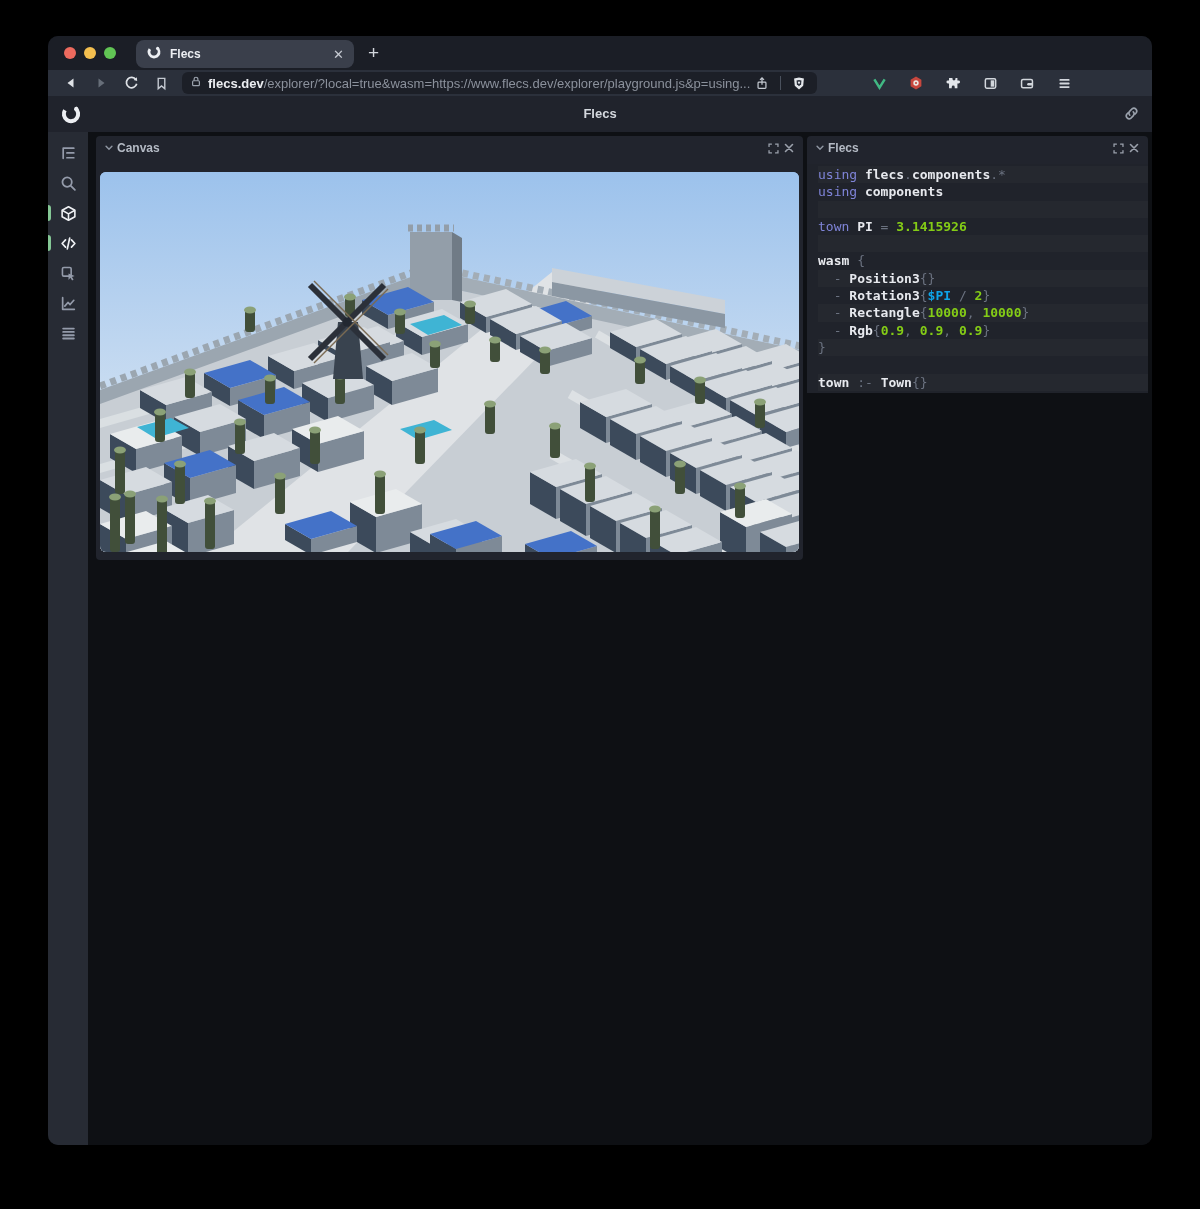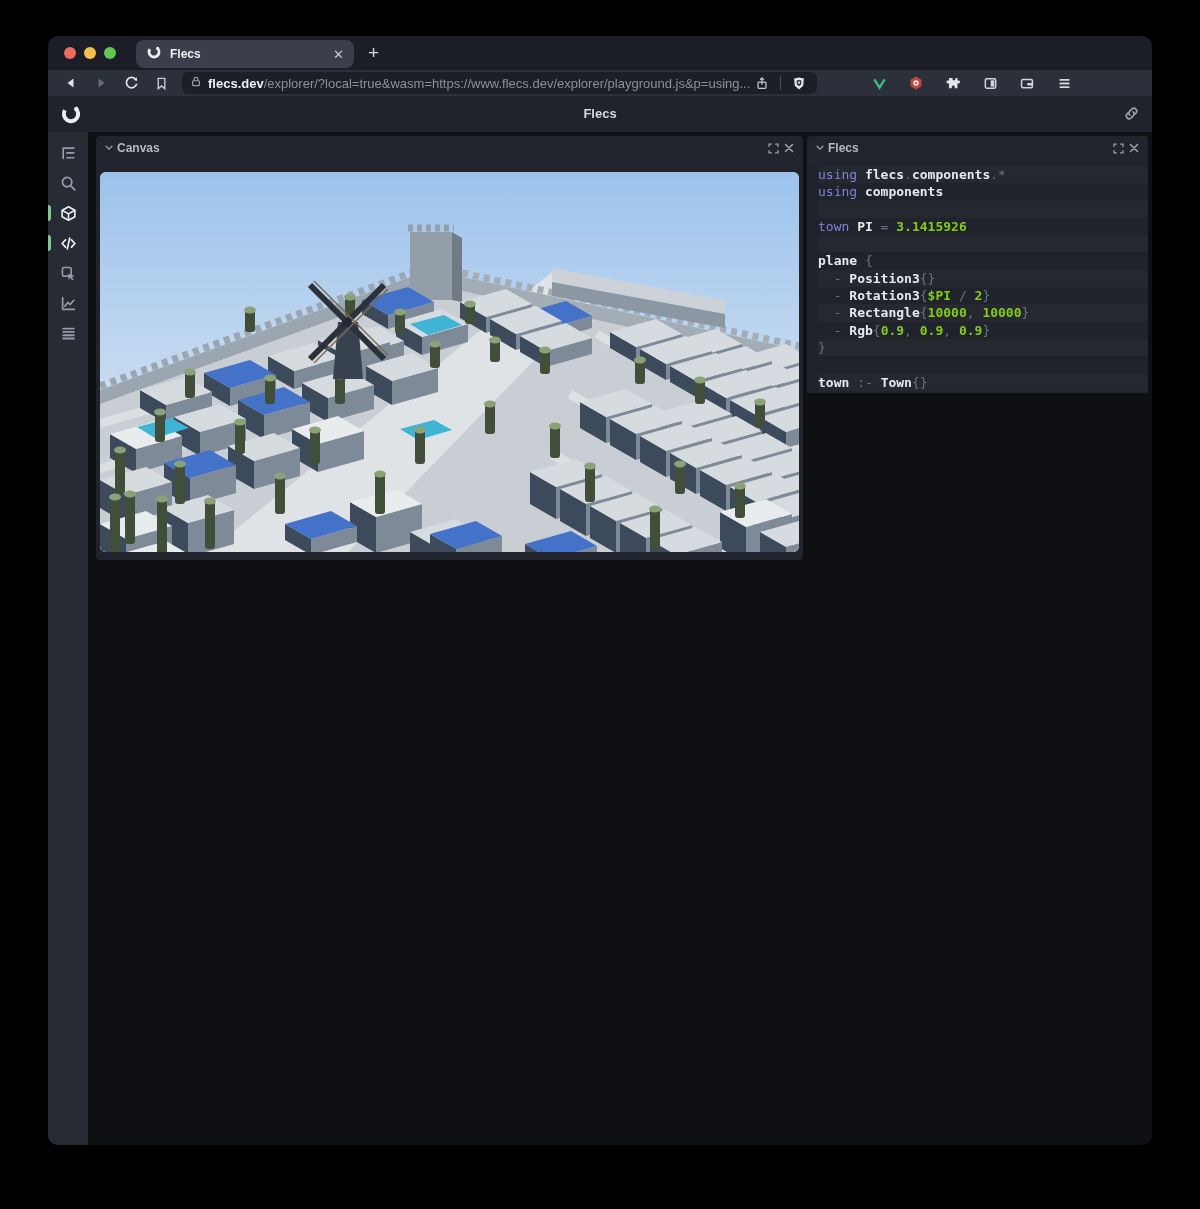--- a/index.html
+++ b/index.html
@@ -65,21 +65,21 @@
   .editor-panel { left:759px; top:4px; width:341px; height:257px; }
   .code { position:absolute; left:0; right:0; top:28px; bottom:0; background:#20232b;
           font-family:"DejaVu Sans Mono", monospace; font-size:13px; line-height:17.3px;
           padding:2px 0 0 11px; overflow:hidden; }
   .code-line { white-space:pre; height:17.3px; }
   .code-line:nth-child(odd) { background:rgba(255,255,255,0.022); }
   .tk-k { color:#7f84d8; }
   .tk-i { color:#e7e9ee; font-weight:700; }
   .tk-p { color:#6b7280; }
   .tk-n { color:#84cc16; font-weight:700; }
-  .tk-v { color:#84cc16; font-weight:700; }
+  .tk-v { color:#0ea5e9; font-weight:700; }
 </style>
 </head>
 <body>
 
 <div class="stage">
   <div class="window">
 
     <div class="tabbar">
       <div class="lights">
         <div class="light red"></div>
@@ -580,21 +580,21 @@
                 <path d="M2.5 2.5 9.5 9.5M9.5 2.5 2.5 9.5"></path>
               </svg>
           </span>
         </div>
         <div class="code">
             <div class="code-line"><span class="tk-k">using</span><span class="tk-p"> </span><span class="tk-i">flecs</span><span class="tk-p">.</span><span class="tk-i">components</span><span class="tk-p">.*</span></div>
             <div class="code-line"><span class="tk-k">using</span><span class="tk-p"> </span><span class="tk-i">components</span></div>
             <div class="code-line">&nbsp;</div>
             <div class="code-line"><span class="tk-k">town</span><span class="tk-p"> </span><span class="tk-i">PI</span><span class="tk-p"> = </span><span class="tk-n">3.1415926</span></div>
             <div class="code-line">&nbsp;</div>
-            <div class="code-line"><span class="tk-i">plane</span><span class="tk-p"> {</span></div>
+            <div class="code-line"><span class="tk-i">wasm</span><span class="tk-p"> {</span></div>
             <div class="code-line"><span class="tk-p">  - </span><span class="tk-i">Position3</span><span class="tk-p">{}</span></div>
             <div class="code-line"><span class="tk-p">  - </span><span class="tk-i">Rotation3</span><span class="tk-p">{</span><span class="tk-v">$PI</span><span class="tk-p"> / </span><span class="tk-n">2</span><span class="tk-p">}</span></div>
             <div class="code-line"><span class="tk-p">  - </span><span class="tk-i">Rectangle</span><span class="tk-p">{</span><span class="tk-n">10000</span><span class="tk-p">, </span><span class="tk-n">10000</span><span class="tk-p">}</span></div>
             <div class="code-line"><span class="tk-p">  - </span><span class="tk-i">Rgb</span><span class="tk-p">{</span><span class="tk-n">0.9</span><span class="tk-p">, </span><span class="tk-n">0.9</span><span class="tk-p">, </span><span class="tk-n">0.9</span><span class="tk-p">}</span></div>
             <div class="code-line"><span class="tk-p">}</span></div>
             <div class="code-line">&nbsp;</div>
             <div class="code-line"><span class="tk-i">town</span><span class="tk-p"> :- </span><span class="tk-i">Town</span><span class="tk-p">{}</span></div>
           </div>
       </div>
 

